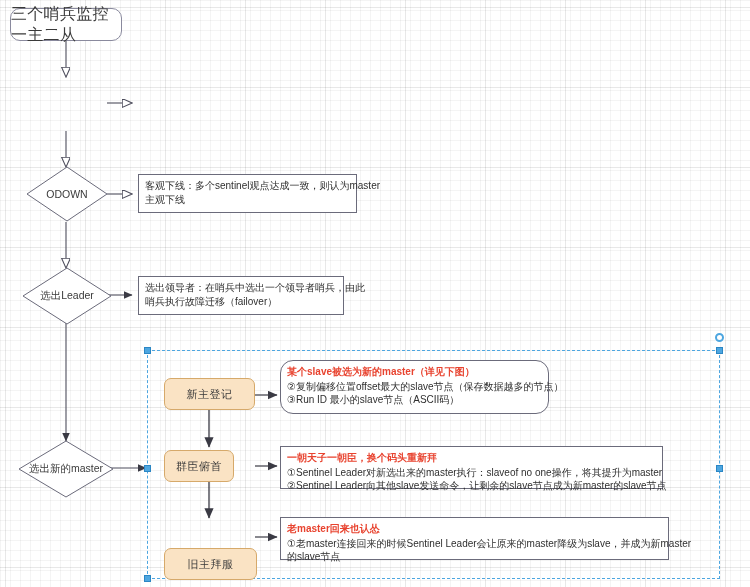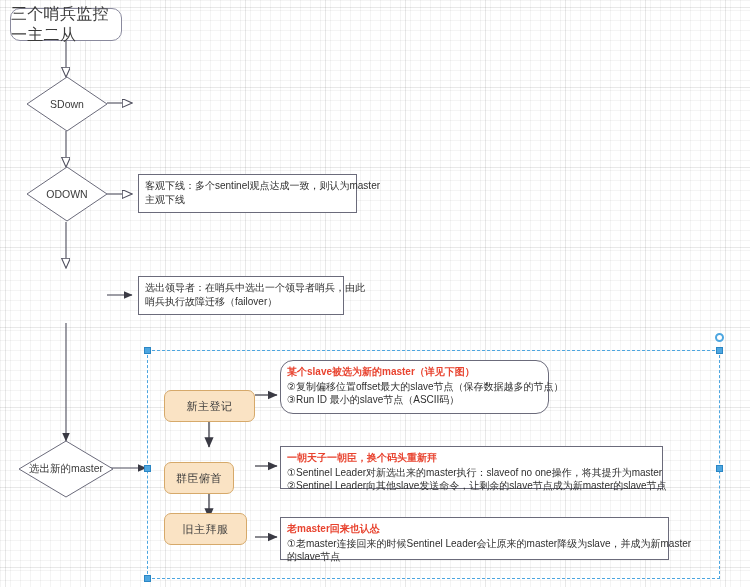--- a/index.html
+++ b/index.html
@@ -50,21 +50,21 @@
   }
   .anno .hl{color:#e8432f;font-weight:bold;display:block;margin-bottom:1px;}
   .anno .ln{display:block;white-space:nowrap;}
 
   
   .tan-box{
     border:1px solid #d6a96a;
     border-radius:7px;
     background:#fae3c4;
     display:flex;align-items:center;justify-content:center;
-    font-size:11px;color:#3a3a3a;letter-spacing:.5px;margin-top:12px;
+    font-size:11px;color:#3a3a3a;letter-spacing:.5px;
   }
 
   
   .svg-layer{position:absolute;left:0;top:0;width:750px;height:587px;pointer-events:none;}
 
   
   .sel-group{
     position:absolute;
     border:1px dashed #4da6e0;
     box-sizing:border-box;
@@ -114,34 +114,34 @@
 
     <line x1="255" y1="395" x2="277" y2="395" stroke="#3a3a44" stroke-width="1.2" marker-end="url(#solidArrow)"></line>
     <line x1="255" y1="466" x2="277" y2="466" stroke="#3a3a44" stroke-width="1.2" marker-end="url(#solidArrow)"></line>
     <line x1="255" y1="537" x2="277" y2="537" stroke="#3a3a44" stroke-width="1.2" marker-end="url(#solidArrow)"></line>
   </svg>
 
   <div class="node rounded-box" style="left:10px;top:8px;width:112px;height:33px;">
     <span>三个哨兵监控一主二从</span>
   </div>
 
-  <div class="diamond-wrap" style="left:26px;top:76px;width:82px;height:56px;">
-    <svg width="82" height="56">
-      <polygon points="41,1 81,28 41,55 1,28" fill="#ffffff" stroke="#6b6b7b" stroke-width="1"></polygon>
-    </svg>
-    <div class="diamond-label">SDown</div>
-  </div>
 
   <div class="diamond-wrap" style="left:26px;top:166px;width:82px;height:56px;">
     <svg width="82" height="56">
       <polygon points="41,1 81,28 41,55 1,28" fill="#ffffff" stroke="#6b6b7b" stroke-width="1"></polygon>
     </svg>
     <div class="diamond-label">ODOWN</div>
   </div>
 
+  <div class="diamond-wrap" style="left:22px;top:267px;width:90px;height:58px;">
+    <svg width="90" height="58">
+      <polygon points="45,1 89,29 45,57 1,29" fill="#ffffff" stroke="#6b6b7b" stroke-width="1"></polygon>
+    </svg>
+    <div class="diamond-label">选出Leader</div>
+  </div>
 
   <div class="diamond-wrap" style="left:18px;top:440px;width:96px;height:58px;">
     <svg width="96" height="58">
       <polygon points="48,1 95,29 48,57 1,29" fill="#ffffff" stroke="#6b6b7b" stroke-width="1"></polygon>
     </svg>
     <div class="diamond-label">选出新的master</div>
   </div>
 
 
   <div class="node anno" style="left:138px;top:174px;width:219px;height:39px;">
@@ -164,21 +164,21 @@
   </div>
 
   <div class="node tan-box" style="left:164px;top:378px;width:91px;height:32px;">
     <span>新主登记</span>
   </div>
 
   <div class="node tan-box" style="left:164px;top:450px;width:70px;height:32px;">
     <span>群臣俯首</span>
   </div>
 
-  <div class="node tan-box" style="left:164px;top:501px;width:83px;height:32px;">
+  <div class="node tan-box" style="left:164px;top:548px;width:93px;height:32px;">
     <span>旧主拜服</span>
   </div>
 
   <div class="node anno" style="left:280px;top:360px;width:269px;height:54px;border-radius:13px;">
     <span class="hl">某个slave被选为新的master（详见下图）</span>
     <span class="ln">②复制偏移位置offset最大的slave节点（保存数据越多的节点）</span>
     <span class="ln">③Run ID 最小的slave节点（ASCII码）</span>
   </div>
 
   <div class="node anno" style="left:280px;top:446px;width:383px;height:43px;">

